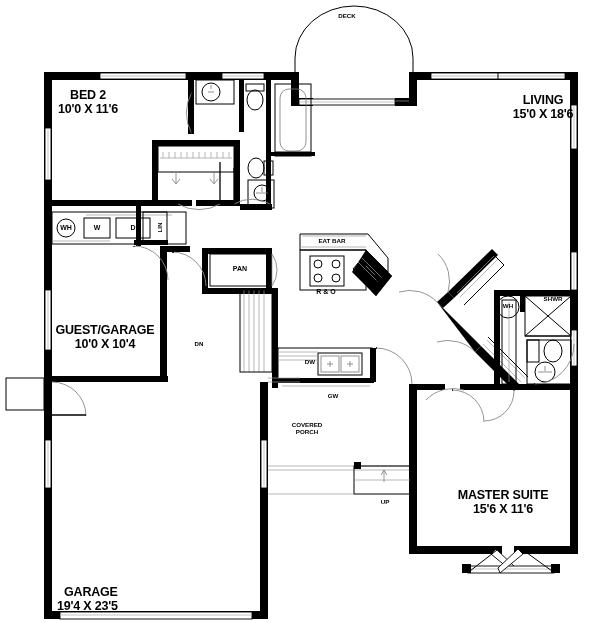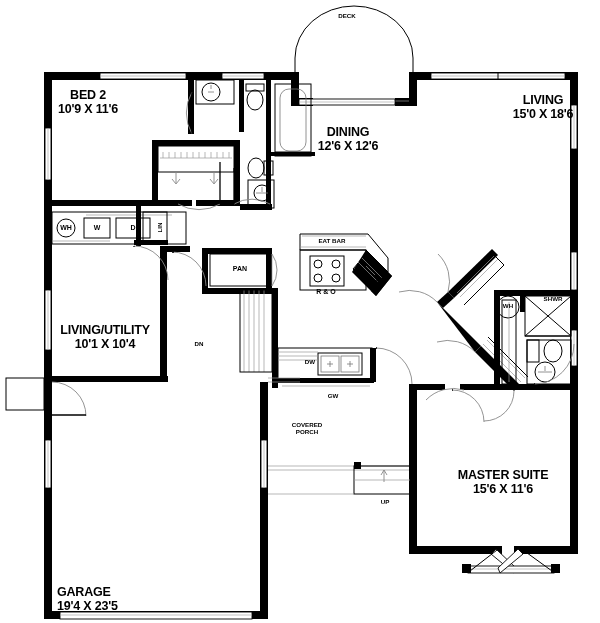--- a/index.html
+++ b/index.html
@@ -26,21 +26,21 @@
     position: absolute;
     color: #000000;
     font-family: "Liberation Sans", sans-serif;
     font-weight: bold;
     line-height: 1.12;
     white-space: nowrap;
     letter-spacing: -0.2px;
   }
   .room-label .rl-name { display: block; }
   .room-label .rl-dim  { display: block; }
-  .lbl-big   { font-size: 12.5px; }
+  .lbl-big   { font-size: 12.5px; text-align: right; }
   .lbl-small { font-size: 7px; letter-spacing: 0px; }
   .lbl-tiny  { font-size: 6.2px; letter-spacing: 0px; }
   .ctr { text-align: center; transform: translateX(-50%); }
   .rot90 { transform: rotate(-90deg); transform-origin: 50% 50%; }
 </style>
 </head>
 <body>
 
 <div id="plan-root">
 
@@ -386,39 +386,35 @@
 
     <g class="hair2">
       <line x1="268" y1="378" x2="300" y2="378"></line>
       <line x1="268" y1="382" x2="300" y2="382"></line>
     </g>
 
   </svg>
 
   <div class="room-label lbl-big ctr" style="left:88px; top:88px;">
     <span class="rl-name">BED 2</span>
-    <span class="rl-dim">10'9 X 11'6</span>
-  </div>
-
-  <div class="room-label lbl-big ctr" style="left:348px; top:125px;">
-    <span class="rl-name">DINING</span>
-    <span class="rl-dim">12'6 X 12'6</span>
-  </div>
+    <span class="rl-dim">10'0 X 11'6</span>
+  </div>
+
 
   <div class="room-label lbl-big ctr" style="left:543px; top:93px;">
     <span class="rl-name">LIVING</span>
     <span class="rl-dim">15'0 X 18'6</span>
   </div>
 
   <div class="room-label lbl-big ctr" style="left:105px; top:323px;">
-    <span class="rl-name">LIVING/UTILITY</span>
-    <span class="rl-dim">10'1 X 10'4</span>
-  </div>
-
-  <div class="room-label lbl-big ctr" style="left:503px; top:468px;">
+    <span class="rl-name">GUEST/GARAGE</span>
+    <span class="rl-dim">10'0 X 10'4</span>
+  </div>
+
+  <div class="room-label lbl-big ctr" style="left:503px; top:488px;">
     <span class="rl-name">MASTER SUITE</span>
     <span class="rl-dim">15'6 X 11'6</span>
   </div>
 
   <div class="room-label lbl-big" style="left:57px; top:585px;">
     <span class="rl-name">GARAGE</span>
     <span class="rl-dim">19'4 X 23'5</span>
   </div>
 
   <div class="room-label lbl-tiny ctr" style="left:347px; top:13px;">

